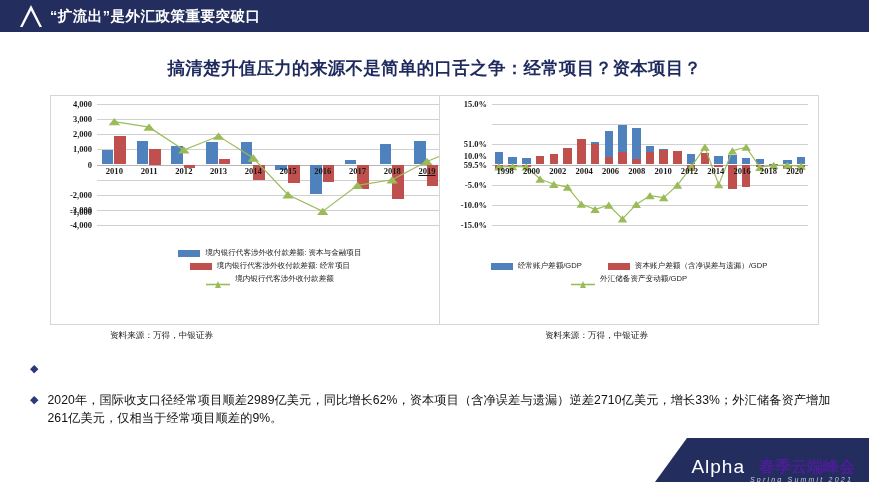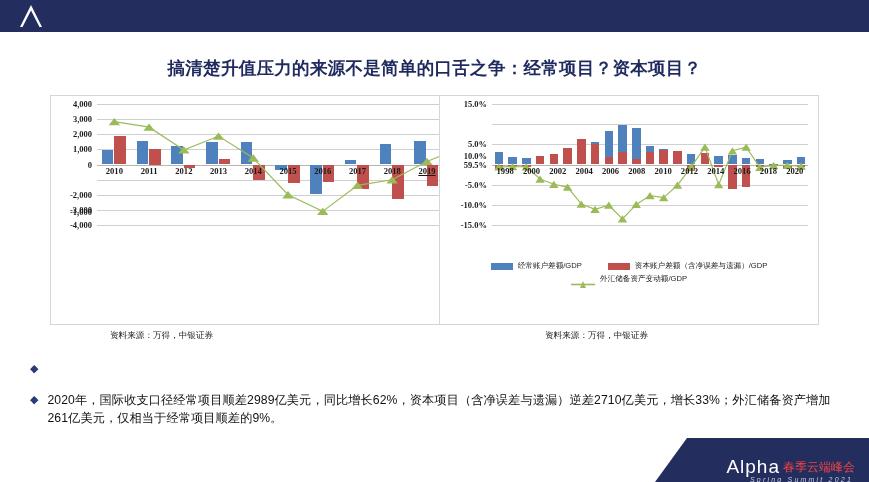--- a/index.html
+++ b/index.html
@@ -94,39 +94,40 @@
   
   .footer{
     position:absolute;right:0;bottom:0;width:260px;height:44px;overflow:hidden;
   }
   .footer-shape{
     position:absolute;right:0;bottom:0;width:260px;height:44px;
     background:#232e5e;
     clip-path:polygon(46px 44px, 78px 0, 260px 0, 260px 44px);
   }
   .footer-inner{
-    position:absolute;right:14px;bottom:5px;display:flex;align-items:flex-end;gap:3px;
+    position:absolute;right:14px;bottom:5px;display:flex;align-items:flex-end;gap:14px;
   }
   .footer-alpha{color:#ffffff;font-size:19px;letter-spacing:1px;line-height:20px;font-weight:300;}
-  .footer-cn{color:#ef4444;font-size:12px;font-weight:normal;line-height:20px;}
+  .footer-cn{color:#4c1d95;font-size:16px;font-weight:bold;line-height:20px;}
   .footer-en{
     position:absolute;right:16px;bottom:-1px;color:#c7cce0;
     font-size:7px;letter-spacing:2.2px;font-style:italic;
   }
 </style>
 </head>
 <body>
 
 <div class="header-bar">
   <div class="header-logo">
     <svg width="26" height="24" viewBox="0 0 26 24" aria-hidden="true">
       <path d="M13 1 L24 23 L21.5 23 L13 6.5 L4.5 23 L2 23 Z" fill="#ffffff"></path>
       <path d="M13 9 L13 23 L11.4 23 L11.4 12 Z" fill="#232e5e"></path>
     </svg>
   </div>
+  <div class="header-title">“扩流出”是外汇政策重要突破口</div>
 </div>
 
 <div class="slide-title">搞清楚升值压力的来源不是简单的口舌之争：经常项目？资本项目？</div>
 
 <div class="panel panel-left">
   <div class="chart-area">
     <div class="plot" id="plotL">
         <div class="gridline" style="top: 0%;"></div>
         <div class="ytick" style="top: 0%;">4,000</div>
         <div class="gridline" style="top: 12.5%;"></div>
@@ -189,32 +190,49 @@
         <span style="flex: 1 1 0%;">2013</span>
         <span style="flex: 1 1 0%;">2014</span>
         <span style="flex: 1 1 0%;">2015</span>
         <span style="flex: 1 1 0%;">2016</span>
         <span style="flex: 1 1 0%;">2017</span>
         <span style="flex: 1 1 0%;">2018</span>
         <span style="flex: 1 1 0%; text-decoration: underline;">2019</span>
         <span style="flex: 1 1 0%;">2020</span>
       </div>
   </div>
+  <div class="legend" id="legL">
+      <div class="legend-row">
+        <span class="swatch" style="background: rgb(79, 129, 189);"></span>
+        <span class="legend-text">境内银行代客涉外收付款差额: 资本与金融项目</span>
+      </div>
+      <div class="legend-row">
+        <span class="swatch" style="background: rgb(192, 80, 77);"></span>
+        <span class="legend-text">境内银行代客涉外收付款差额: 经常项目</span>
+      </div>
+      <div class="legend-row">
+        <span class="swatch-line"><svg width="24" height="9" viewBox="0 0 24 9">
+            <line x1="0" y1="4.5" x2="24" y2="4.5" stroke="#9bbb59" stroke-width="1.6"></line>
+            <polygon points="9,8 15,8 12,1" fill="#9bbb59"></polygon>
+          </svg></span>
+        <span class="legend-text">境内银行代客涉外收付款差额</span>
+      </div>
+    </div>
 </div>
 <div class="src-left">资料来源：万得，中银证券</div>
 
 <div class="panel panel-right">
   <div class="chart-area">
     <div class="plot-r" id="plotR">
         <div class="gridline" style="top: 0%;"></div>
         <div class="ytick" style="top: 0%;">15.0%</div>
         <div class="gridline" style="top: 16.6667%;"></div>
         <div class="ytick" style="top: 16.6667%; margin-top: 32px;">10.0%</div>
         <div class="gridline" style="top: 33.3333%;"></div>
-        <div class="ytick" style="top: 33.3333%;">5.0%</div>
+        <div class="ytick" style="top: 33.3333%;">51.0%</div>
         <div class="gridline zero" style="top: 50%;"></div>
         <div class="ytick" style="top: 50%;">59.5%</div>
         <div class="gridline" style="top: 66.6667%;"></div>
         <div class="ytick" style="top: 66.6667%;">-5.0%</div>
         <div class="gridline" style="top: 83.3333%;"></div>
         <div class="ytick" style="top: 83.3333%;">-10.0%</div>
         <div class="gridline" style="top: 100%;"></div>
         <div class="ytick" style="top: 100%;">-15.0%</div>
         <div class="bar" style="left: 0.826087%; width: 2.69565%; top: 40%; height: 10%; bottom: auto; background: rgb(79, 129, 189);"></div>
         <div class="bar" style="left: 5.17391%; width: 2.69565%; top: 43.6667%; height: 6.33333%; bottom: auto; background: rgb(79, 129, 189);"></div>

